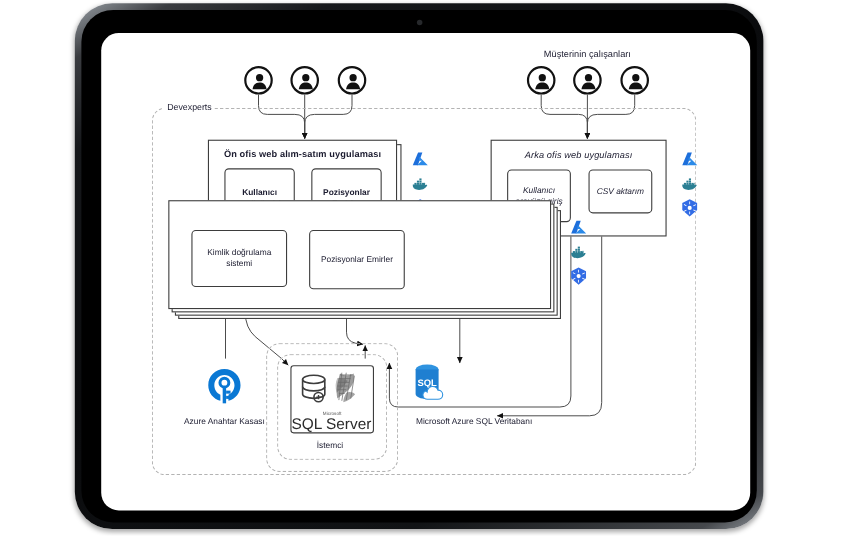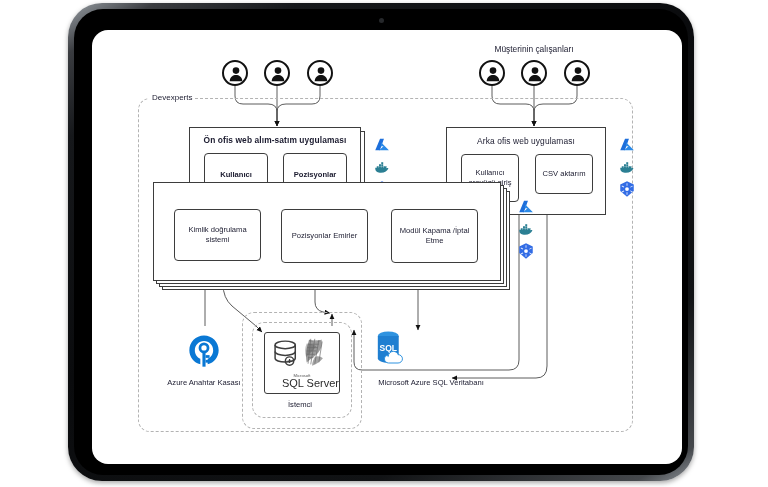--- a/index.html
+++ b/index.html
@@ -173,21 +173,21 @@
           <div class="ic" style="left:281px;top:150px;">
             <svg width="18" height="18" viewBox="0 0 24 24">
               <path d="M12,1.6 L21,6 L21,14.6 L12,22.4 L3,14.6 L3,6 Z" fill="#326ce5"></path>
               <g fill="#ffffff">
                 <circle cx="12" cy="12" r="2.5"></circle>
                 <path d="M11.5,4.3 h1 v3.4 h-1 z M11.5,16.3 h1 v3.4 h-1 z M4.8,8.2 l.5,-.9 l3,1.7 l-.5,.9 z M16.2,14.8 l.5,-.9 l3,1.7 l-.5,.9 z M4.8,15.8 l3,-1.7 l.5,.9 l-3,1.7 z M16.2,9.2 l3,-1.7 l.5,.9 l-3,1.7 z"></path>
               </g>
             </svg>
           </div>
 
-          <div class="box" style="left:354px;top:97px;width:160px;height:88px;">
+          <div class="box" style="left:354px;top:97px;width:160px;height:88px;font-style:italic;">
             <div class="boxtitle" style="top:8px;">Arka ofis web uygulaması</div>
             <div class="sub" style="left:14px;top:26px;width:58px;height:48px;">Kullanıcı arayüzü giriş</div>
             <div class="sub" style="left:88px;top:26px;width:58px;height:40px;">CSV aktarım</div>
           </div>
 
           <div class="ic" style="left:526px;top:106px;">
             <svg width="18" height="18" viewBox="0 0 24 24">
                 <path d="M9.4,3.6 L14.6,3.6 L9.2,19 L3.0,19 Z" fill="#1d6fdb"></path>
                 <path d="M11.0,8.8 L21.2,19 L8.2,19 L14.0,13.5 L10.3,13.5 Z" fill="#2b8ae8"></path>
               </svg>
@@ -215,21 +215,20 @@
               </g>
             </svg>
           </div>
 
           <div class="stack-sh" style="left:70px;top:161px;width:348px;height:99px;"></div>
           <div class="stack-sh" style="left:67px;top:158px;width:348px;height:99px;"></div>
           <div class="stack-sh" style="left:64px;top:155px;width:348px;height:99px;"></div>
           <div class="box" style="left:61px;top:152px;width:348px;height:99px;">
             <div class="sub" style="left:20px;top:26px;width:87px;height:52px;">Kimlik doğrulama sistemi</div>
             <div class="sub" style="left:127px;top:26px;width:87px;height:54px;">Pozisyonlar Emirler</div>
-            <div class="sub" style="left:237px;top:26px;width:87px;height:54px;">Modül Kapama /İptal Etme</div>
           </div>
 
           <div class="ic" style="left:425px;top:168px;">
             <svg width="18" height="18" viewBox="0 0 24 24">
                 <path d="M9.4,3.6 L14.6,3.6 L9.2,19 L3.0,19 Z" fill="#1d6fdb"></path>
                 <path d="M11.0,8.8 L21.2,19 L8.2,19 L14.0,13.5 L10.3,13.5 Z" fill="#2b8ae8"></path>
               </svg>
           </div>
           <div class="ic" style="left:425px;top:190px;">
             <svg width="18" height="18" viewBox="0 0 24 24">
@@ -282,21 +281,21 @@
                 <path d="M66,6 C72,10 79,9 84,6 C86,14 83,22 77,28 C72,33 66,36 62,40 C60,30 61,18 66,6 Z" opacity=".55"></path>
                 <path d="M62,12 C66,12 72,13 76,16 C72,22 66,27 61,32 C59,25 59,18 62,12 Z" opacity=".35"></path>
                 <path d="M74,32 C78,30 83,31 86,34 C82,39 76,43 70,45 C70,40 72,36 74,32 Z" opacity=".5"></path>
               </g>
               <g stroke="#6a6a6a" stroke-width="1" fill="none">
                 <path d="M65,8 L82,8 M64,13 L80,13 M63,18 L78,18 M62,23 L76,23 M62,28 L74,28 M64,33 L72,33"></path>
                 <path d="M68,5 L64,42 M74,5 L68,43 M80,7 L74,42 M85,9 L80,40"></path>
               </g>
             </svg>
             <div style="position:absolute;left:0;top:40px;width:100%;text-align:center;font-size:4.2px;color:#555;">Microsoft</div>
-            <div style="position:absolute;left:0;top:44px;width:100%;text-align:right;font-size:11px;color:#2b2b2b;">SQL Server</div>
+            <div style="position:absolute;left:0;top:44px;width:100%;text-align:left;font-size:14px;color:#2b2b2b;">SQL Server</div>
           </div>
           <div class="caption" style="left:138px;top:370px;">İstemci</div>
 
           <div class="ic" style="left:279px;top:299px;">
             <svg width="40" height="44" viewBox="0 0 44 48">
               <ellipse cx="19" cy="7.5" rx="11.5" ry="5" fill="#2f93e0"></ellipse>
               <path d="M7.5,7.5 L7.5,32 C7.5,34.8 12.6,37 19,37 C25.4,37 30.5,34.8 30.5,32 L30.5,7.5 Z" fill="#1f7fd1"></path>
               <text x="19" y="24" font-family="Liberation Sans, sans-serif" font-size="9.4" font-weight="bold" fill="#ffffff" text-anchor="middle">SQL</text>
               <path d="M19,30 C19,26.8 21.6,24.4 24.6,24.4 C27,24.4 29,25.9 29.8,28 C32.4,28 34.6,30 34.6,32.6 C34.6,35.2 32.4,37.2 29.8,37.2 L19.4,37.2 C16.9,37.2 14.8,35.2 14.8,32.7 C14.8,30.9 16,29.4 17.6,28.8 Z" fill="#ffffff"></path>
               <path d="M19,30 C19,26.8 21.6,24.4 24.6,24.4 C27,24.4 29,25.9 29.8,28 C32.4,28 34.6,30 34.6,32.6 C34.6,35.2 32.4,37.2 29.8,37.2 L19.4,37.2 C16.9,37.2 14.8,35.2 14.8,32.7 C14.8,30.9 16,29.4 17.6,28.8 Z" fill="none" stroke="#2f93e0" stroke-width="1.1"></path>

